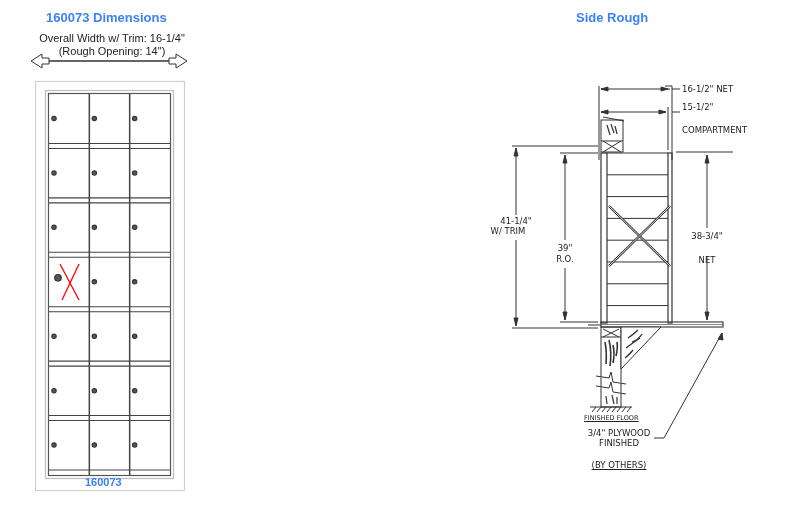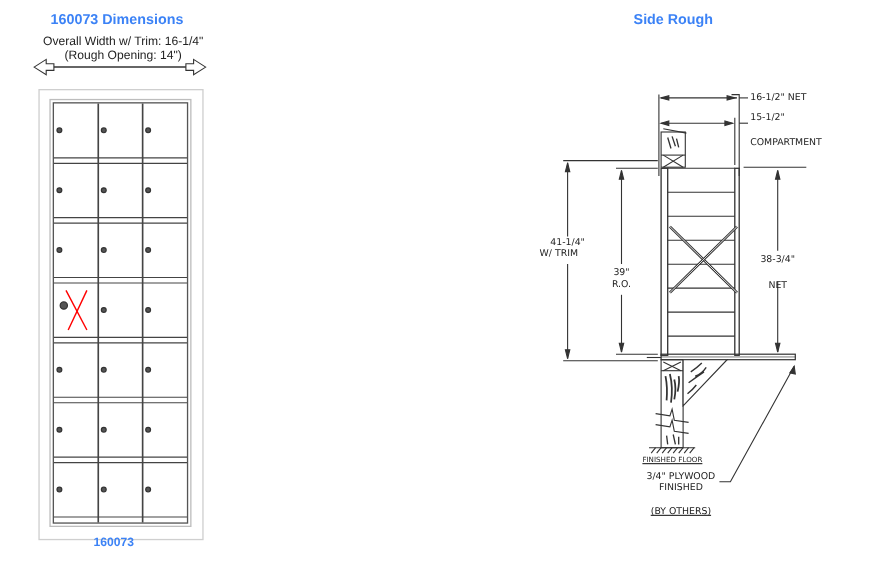--- a/index.html
+++ b/index.html
@@ -172,13 +172,13 @@
 
 <div class="lbl ctr" style="left:687px; top:231px; width:40px;">38-3/4"</div>
 <div class="lbl ctr" style="left:687px; top:255px; width:40px;">NET</div>
 
 <div class="lbl" style="left:584px; top:413px; font-size:6.5px;text-decoration:underline;">FINISHED FLOOR</div>
 
 <div class="lbl ctr" style="left:584px; top:428px; width:70px;">3/4" PLYWOOD</div>
 <div class="lbl ctr" style="left:584px; top:438px; width:70px;">FINISHED</div>
 <div class="lbl ctr" style="left:584px; top:460px; width:70px;text-decoration:underline;">(BY OTHERS)</div>
 
-<div class="title" style="left:85px; top:487px; font-size:11px;">160073</div>
+<div class="title" style="left:85px; top:476px; font-size:11px;">160073</div>
 
 </body></html>

